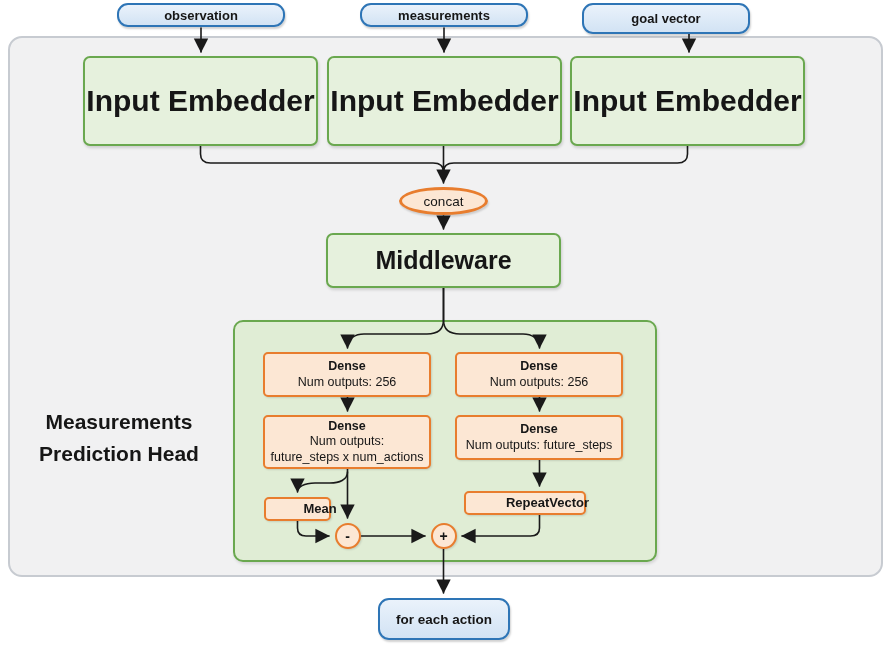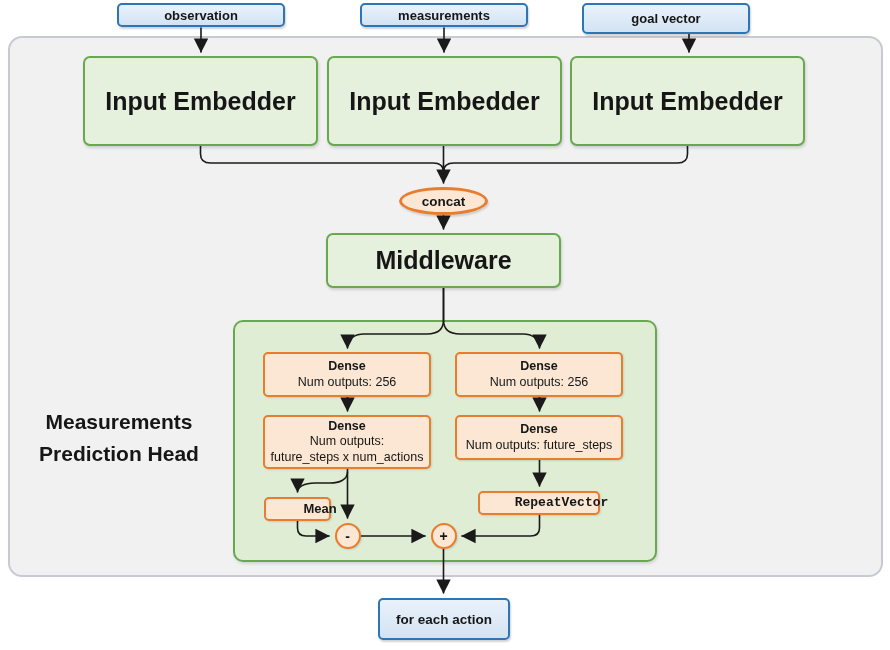--- a/index.html
+++ b/index.html
@@ -29,21 +29,21 @@
     border: 2.5px solid #6aa84f;
     border-radius: 10px;
     box-shadow: 1px 2px 3px rgba(0,0,0,0.12);
     z-index: 2;
   }
   svg.wires { position: absolute; left: 0; top: 0; z-index: 3; }
   .node { position: absolute; box-sizing: border-box; display: flex; flex-direction: column; align-items: center; justify-content: center; text-align: center; z-index: 4; }
   .blue-box {
     background: linear-gradient(#eaf2fb, #d2e3f4);
     border: 2.5px solid #2e75b6;
-    border-radius: 5px;
+    border-radius: 11px;
     box-shadow: 1px 2px 2px rgba(0,0,0,0.18);
     font-weight: bold; font-size: 13px;
   }
   .green-box {
     background: #e6f1dd;
     border: 2.5px solid #6aa84f;
     border-radius: 7px;
     box-shadow: 1px 2px 3px rgba(0,0,0,0.15);
     font-weight: bold;
   }
@@ -53,30 +53,30 @@
     border-radius: 5px;
     box-shadow: 1px 1px 2px rgba(0,0,0,0.12);
     font-size: 12.5px; line-height: 15.5px;
   }
   .orange-box .ttl { font-weight: bold; }
   .ellipse {
     background: #fce7d4;
     border: 3px solid #e87d2e;
     border-radius: 50%;
     box-shadow: 1px 2px 2px rgba(0,0,0,0.15);
-    font-weight: bold; font-size: 13.5px;
+    font-weight: normal; font-size: 13.5px;
   }
   .circle-op {
     background: #fce7d4;
     border: 2.5px solid #e87d2e;
     border-radius: 50%;
     font-weight: bold; font-size: 14px;
     box-shadow: 1px 1px 2px rgba(0,0,0,0.12);
   }
-  .embedder { font-size: 25px; }
+  .embedder { font-size: 30px; }
   .middleware { font-size: 25px; }
   .head-label {
     position: absolute;
     left: 13px; top: 406px; width: 212px;
     text-align: center;
     font-weight: bold; font-size: 21px; line-height: 32px;
     z-index: 4;
   }
   .small-bold { font-weight: bold; font-size: 13px; padding-left: 45px; }
   .out-box { font-size: 13.5px; line-height: 17px; font-weight: bold; }
@@ -173,21 +173,21 @@
     <div>future_steps x num_actions</div>
   </div>
   <div class="node orange-box" style="left:455px; top:415px; width:168px; height:45px;">
     <div class="ttl">Dense</div>
     <div>Num outputs: future_steps</div>
   </div>
 
   <div class="node orange-box small-bold" style="left:264px; top:497px; width:67px; height:24px;">
     <span>Mean</span>
   </div>
-  <div class="node orange-box small-bold" style="left:478px; top:491px; width:122px; height:24px;font-family:Liberation Mono, monospace;">
+  <div class="node orange-box small-bold" style="left:464px; top:491px; width:122px; height:24px;">
     <span>RepeatVector</span>
   </div>
 
   <div class="node circle-op" style="left:334.5px; top:523px; width:26px; height:26px;">
     <span>-</span>
   </div>
   <div class="node circle-op" style="left:430.5px; top:523px; width:26px; height:26px;">
     <span>+</span>
   </div>
 

